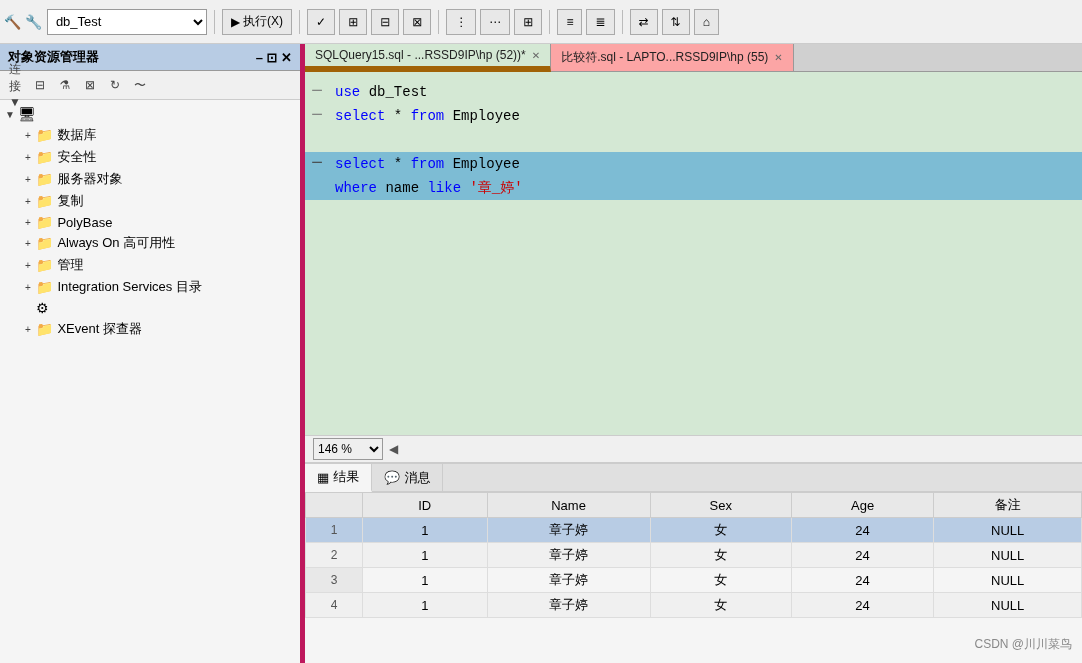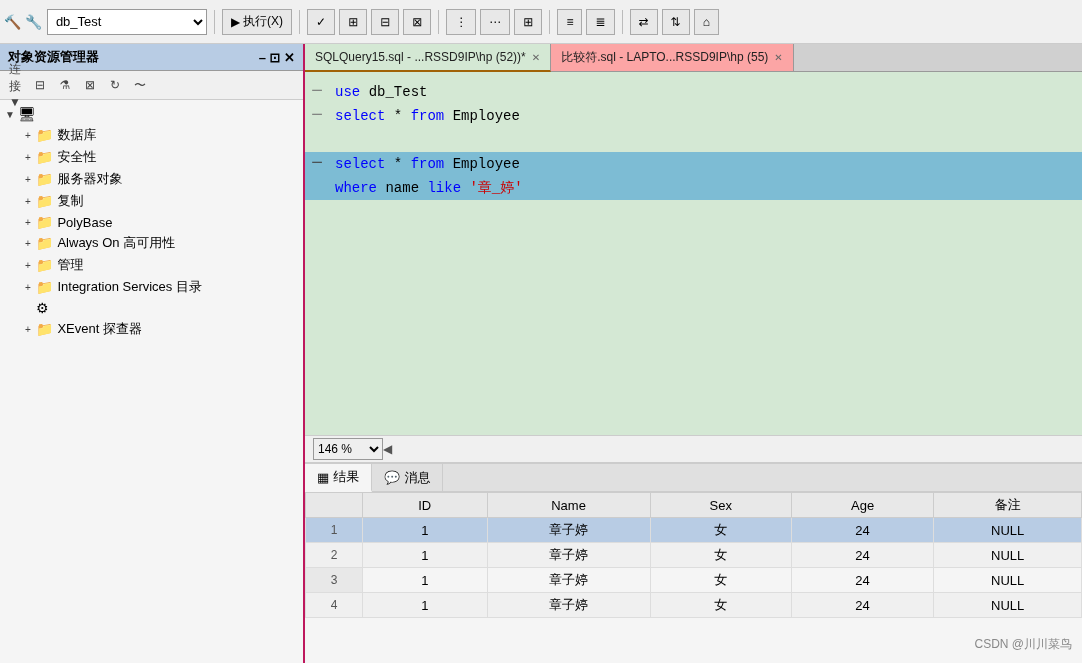--- a/index.html
+++ b/index.html
@@ -48,21 +48,21 @@
     
     .main-layout {
       display: flex;
       height: calc(663px - 44px);
     }
 
     
     .left-panel {
       width: 305px;
       background: #f5f5f5;
-      border-right: 2px solid #be185d;
+      border-right: 5px solid #be185d;
       display: flex;
       flex-direction: column;
     }
     .left-panel-header {
       background: #b8cce4;
       padding: 4px 8px;
       font-size: 13px;
       font-weight: bold;
       display: flex;
       align-items: center;
@@ -135,21 +135,21 @@
       padding: 0 10px;
       font-size: 12px;
       background: #fca5a5;
       border-right: 1px solid #999;
       cursor: pointer;
       gap: 6px;
       color: #222;
     }
     .tab.active {
       background: #d4e8d4;
-      border-bottom: 2px solid #a16207;
+      border-bottom: 6px solid #a16207;
       margin-bottom: -1px;
     }
     .tab-close {
       font-size: 10px;
       color: #666;
       cursor: pointer;
     }
 
     
     .editor-area {
@@ -168,21 +168,21 @@
 
     
     .zoom-bar {
       height: 28px;
       background: #f0f0f0;
       border-top: 1px solid #ccc;
       border-bottom: 1px solid #ccc;
       display: flex;
       align-items: center;
       padding: 0 8px;
-      gap: 0;
+      gap: 6px;
       font-size: 12px;
     }
     .zoom-dropdown {
       width: 70px;
       height: 22px;
       border: 1px solid #999;
       font-size: 12px;
     }
     .scroll-arrow {
       cursor: pointer;

